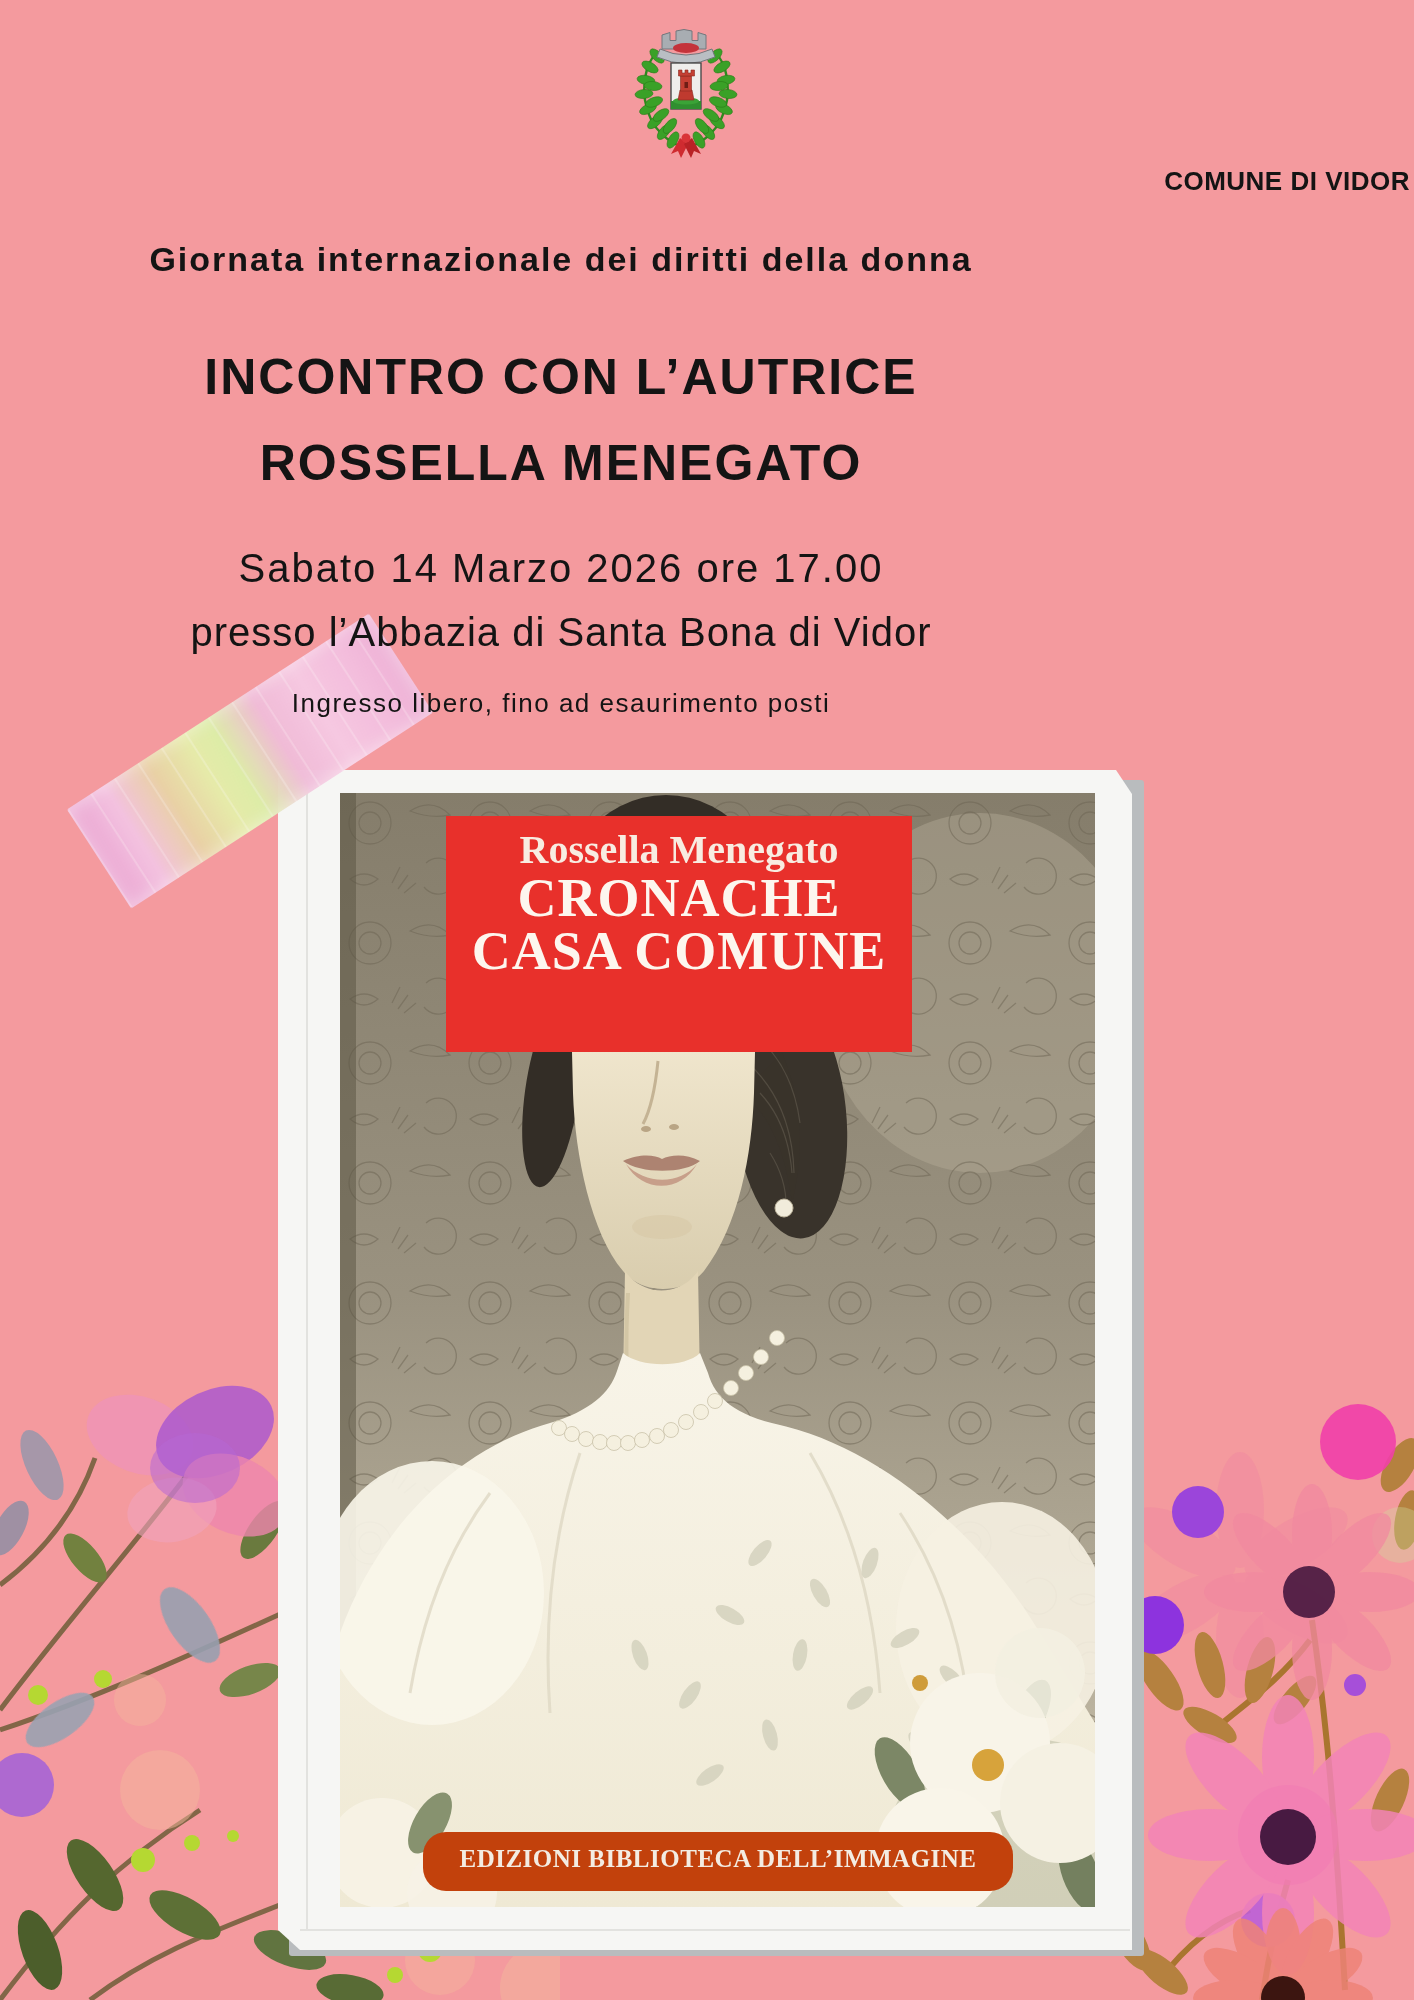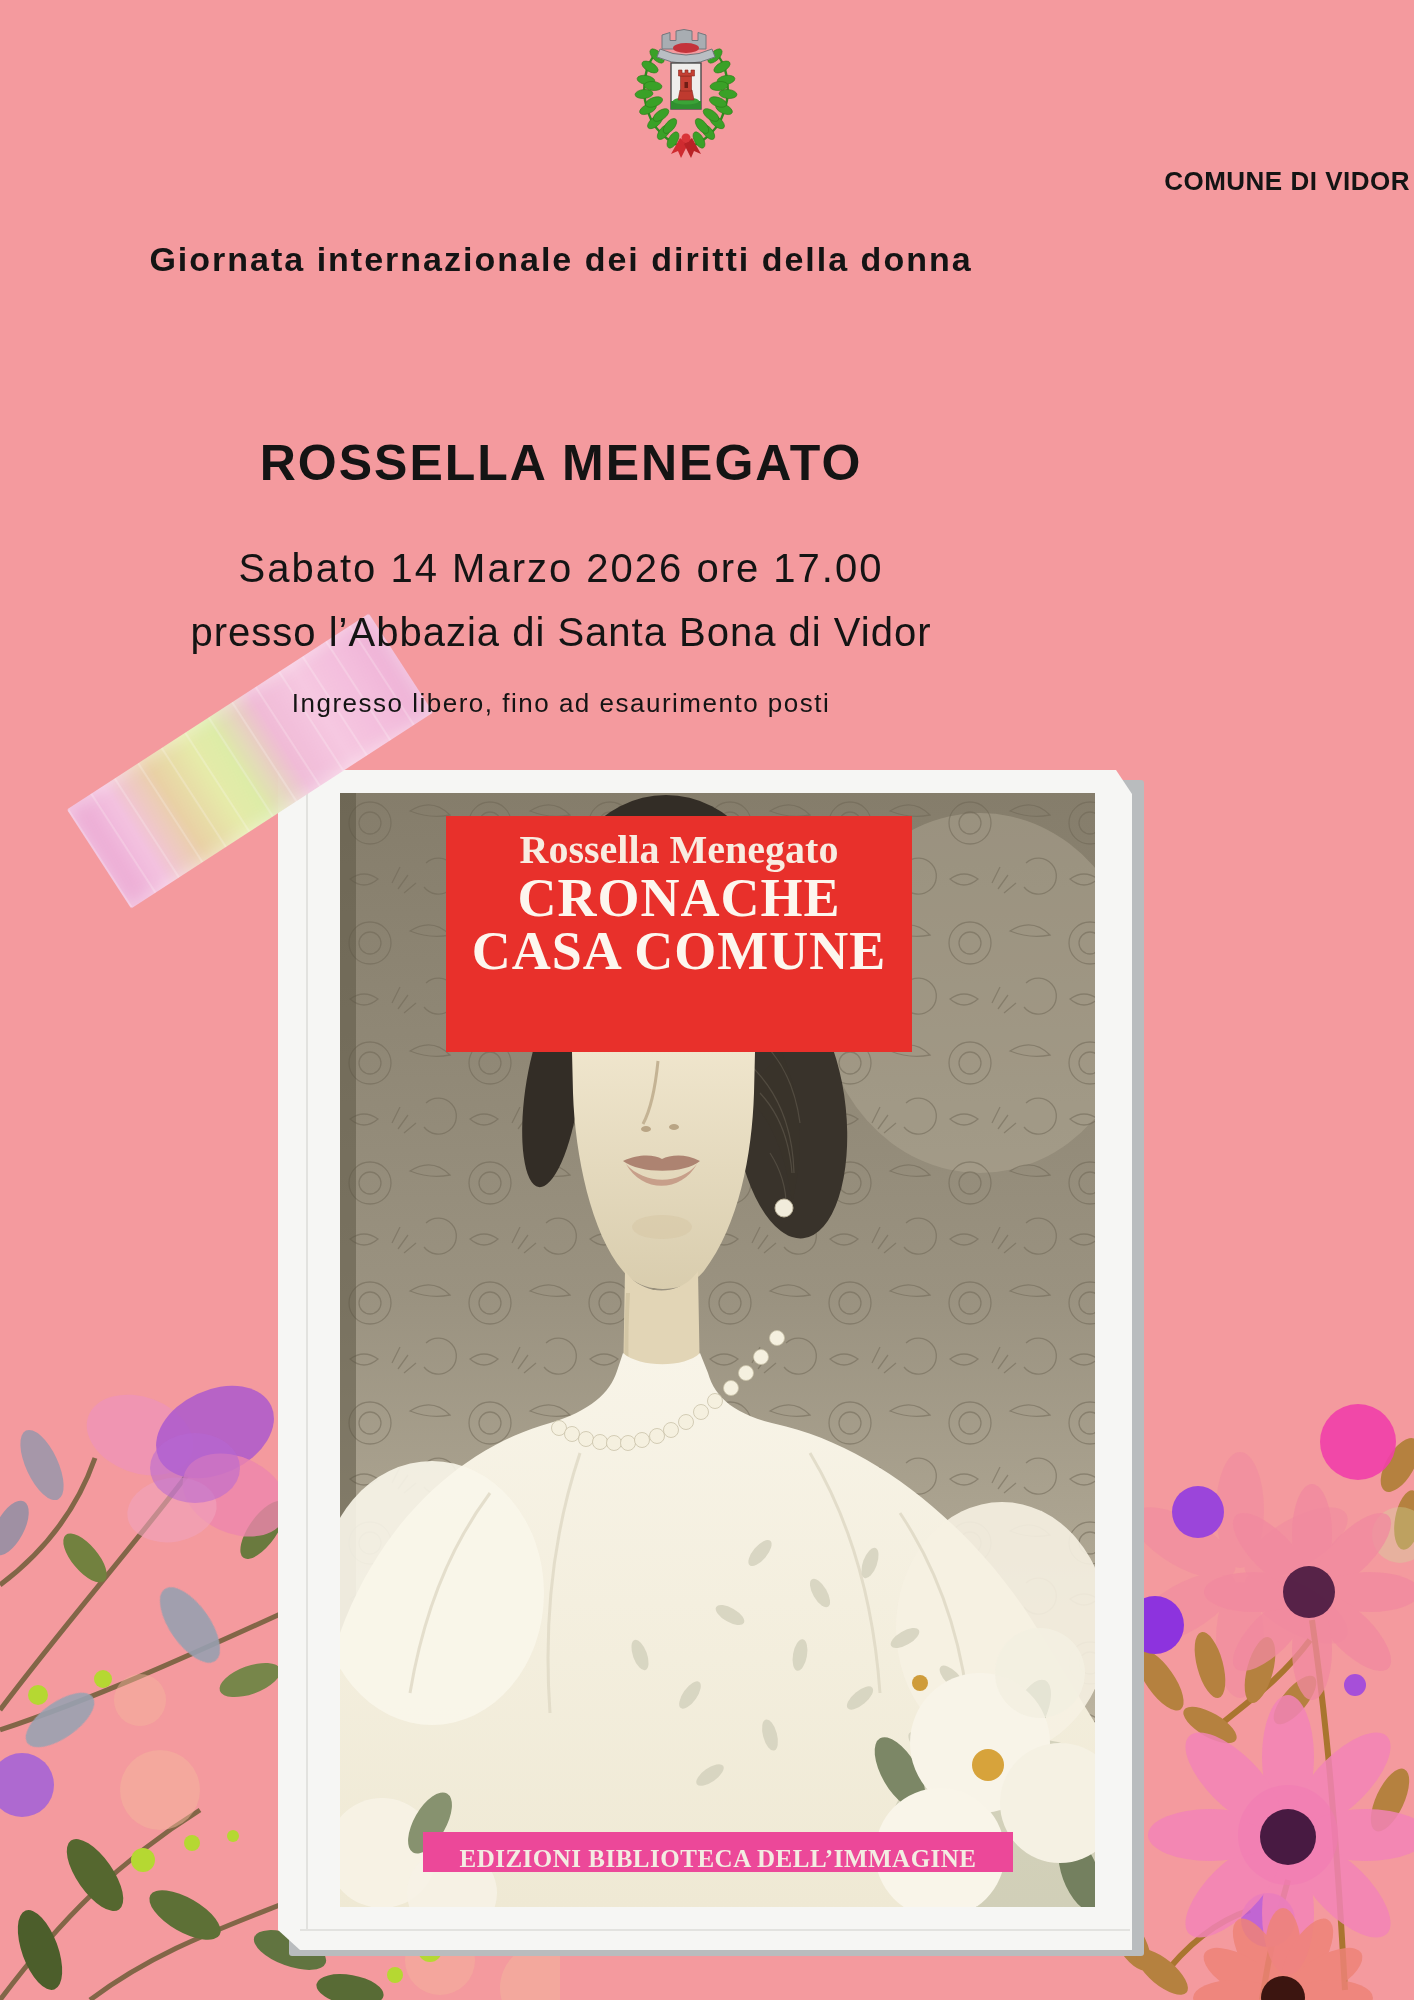--- a/index.html
+++ b/index.html
@@ -28,22 +28,22 @@
   .sheet-line-v{left:306px;top:780px;width:2px;height:1150px;background:#e2e2df;z-index:3;}
   .sheet-line-h{left:300px;top:1929px;width:830px;height:2px;background:#e2e2df;z-index:3;}
   .book-photo{left:340px;top:793px;width:755px;height:1114px;z-index:3;}
   .title-block{
     left:446px;top:816px;width:466px;height:236px;background:#e8302b;z-index:4;
     text-align:center;font-family:"Liberation Serif",serif;
   }
   .book-author{margin-top:12px;font-size:40px;font-weight:700;color:#f8ece1;line-height:44px;}
   .book-title{font-size:54px;font-weight:700;color:#fdf6ee;line-height:53px;letter-spacing:1px;}
   .publisher-bar{
-    left:423px;top:1832px;width:590px;height:40px;line-height:53px;background:#ec4899;z-index:4;
-    text-align:center;font-family:"Liberation Serif",serif;font-weight:700;font-size:25px;color:#f3ece2;letter-spacing:.5px;
+    left:423px;top:1832px;width:590px;height:59px;line-height:53px;background:#c2410c;z-index:4;
+    text-align:center;font-family:"Liberation Serif",serif;font-weight:700;font-size:25px;color:#f3ece2;letter-spacing:.5px;border-radius:23px;
   }
   .tape{
     left:70px;top:702px;width:360px;height:118px;z-index:5;border-radius:2px;
     transform:rotate(-33deg);opacity:.97;
     background:
       repeating-linear-gradient(90deg,rgba(255,255,255,.22) 0 2px,rgba(255,255,255,0) 2px 28px),
       linear-gradient(90deg,#eba7d4 0%,#f3c3e2 12%,#e9d3a6 26%,#e6edaa 38%,#dcefa8 46%,#f0bcd8 60%,#f6cae4 74%,#f3bede 88%,#eeb2d8 100%);
     box-shadow:inset 0 0 18px rgba(255,255,255,.5);
   }
 </style>
@@ -94,20 +94,21 @@
       <ellipse cx="53" cy="79" rx="13" ry="3.5" fill="#3aa337"></ellipse>
       <path d="M 45,78 L 61,78 L 59,68 L 47,68 Z" fill="#bf3a2f" stroke="#8a2a20" stroke-width=".6"></path>
       <rect x="47.5" y="54" width="11" height="15" fill="#c43f33" stroke="#8a2a20" stroke-width=".6"></rect>
       <path d="M 45.5,54 v -6 h 3.5 v 3 h 3 v -3 h 3 v 3 h 3 v -3 h 3.5 v 6 Z" fill="#c43f33" stroke="#8a2a20" stroke-width=".6"></path>
       <rect x="51.5" y="60" width="3.5" height="6" fill="#6e1d15"></rect>
     </g>
   </svg>
 
   <div class="abs municipality">COMUNE DI VIDOR</div>
   <div class="abs ctr occasion">Giornata internazionale dei diritti della donna</div>
+  <div class="abs ctr headline h1">INCONTRO CON L’AUTRICE</div>
   <div class="abs ctr headline h2">ROSSELLA MENEGATO</div>
   <div class="abs ctr datetime">Sabato 14 Marzo 2026 ore 17.00</div>
   <div class="abs ctr venue">presso l’Abbazia di Santa Bona di Vidor</div>
   <div class="abs ctr admission">Ingresso libero, fino ad esaurimento posti</div>
 
   <svg class="abs flowersL" viewBox="0 0 560 620">
     <g stroke="#7c6443" stroke-width="5" fill="none" opacity=".95">
       <path d="M 187,95 C 130,170 60,250 0,330"></path>
       <path d="M 0,205 C 40,175 75,135 95,78"></path>
       <path d="M 0,350 C 90,320 180,280 300,225"></path>

